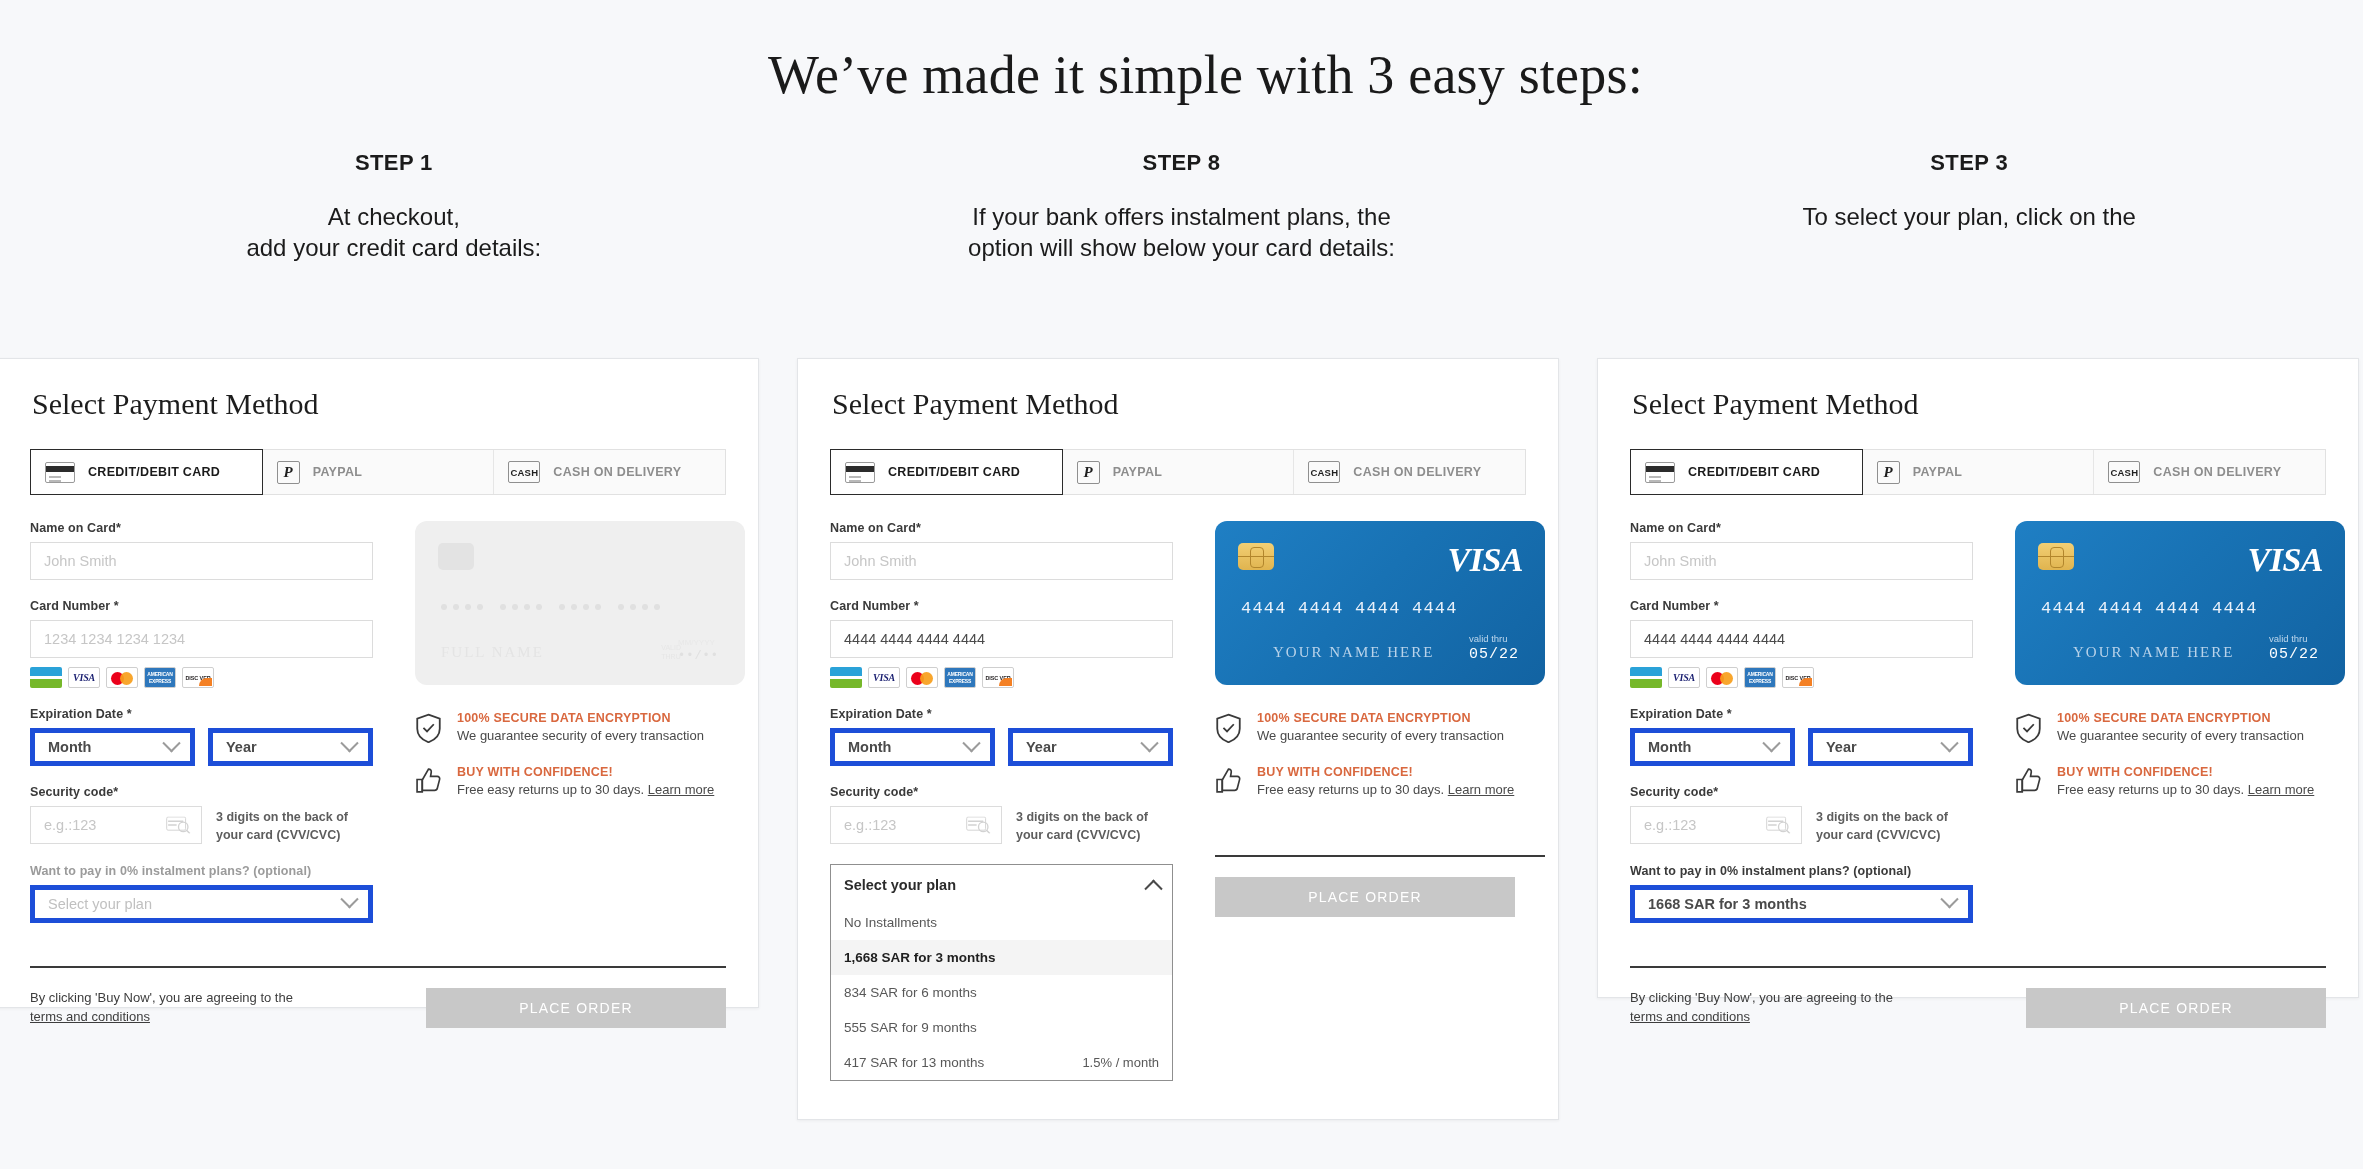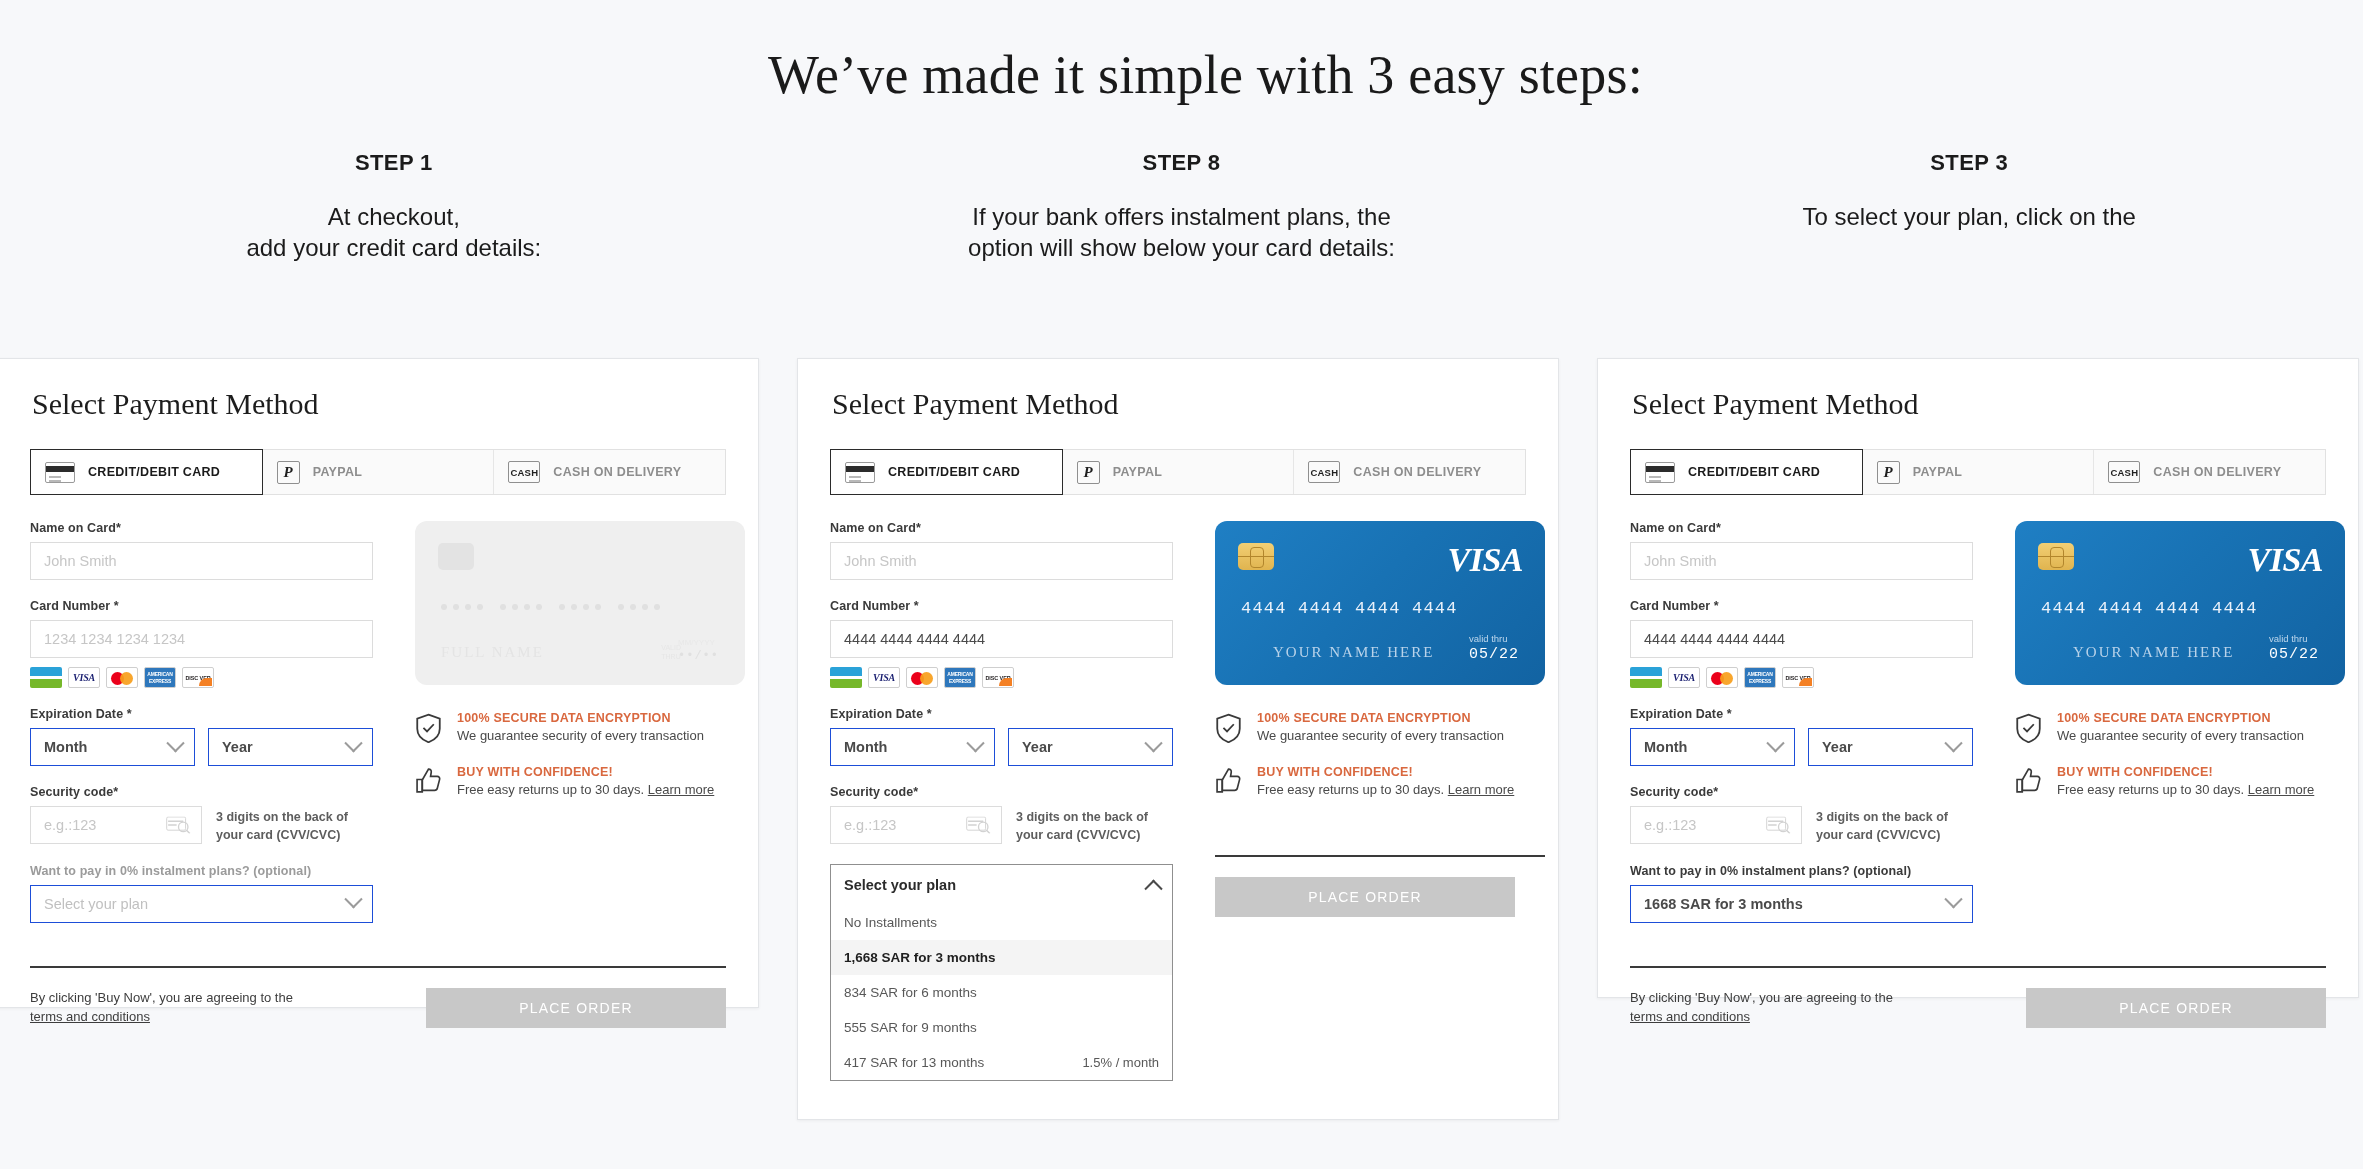--- a/index.html
+++ b/index.html
@@ -182,21 +182,21 @@
     align-items: center;
     padding: 0 13px;
     font-size: 14.5px;
     color: #c6c6c6;
   }
   .input.filled { color: #4a4a4a; }
 
   .select {
     width: 100%;
     height: 38px;
-    border: 1px solid #1d4ed8;
+    border: 5px solid #1d4ed8;
     background: #fff;
     display: flex;
     align-items: center;
     justify-content: space-between;
     padding: 0 12px 0 13px;
     font-size: 14.5px;
     color: #4a4a4a;
     font-weight: 700;
   }
   .select.placeholder { color: #c0c0c0; font-weight: 400; }

